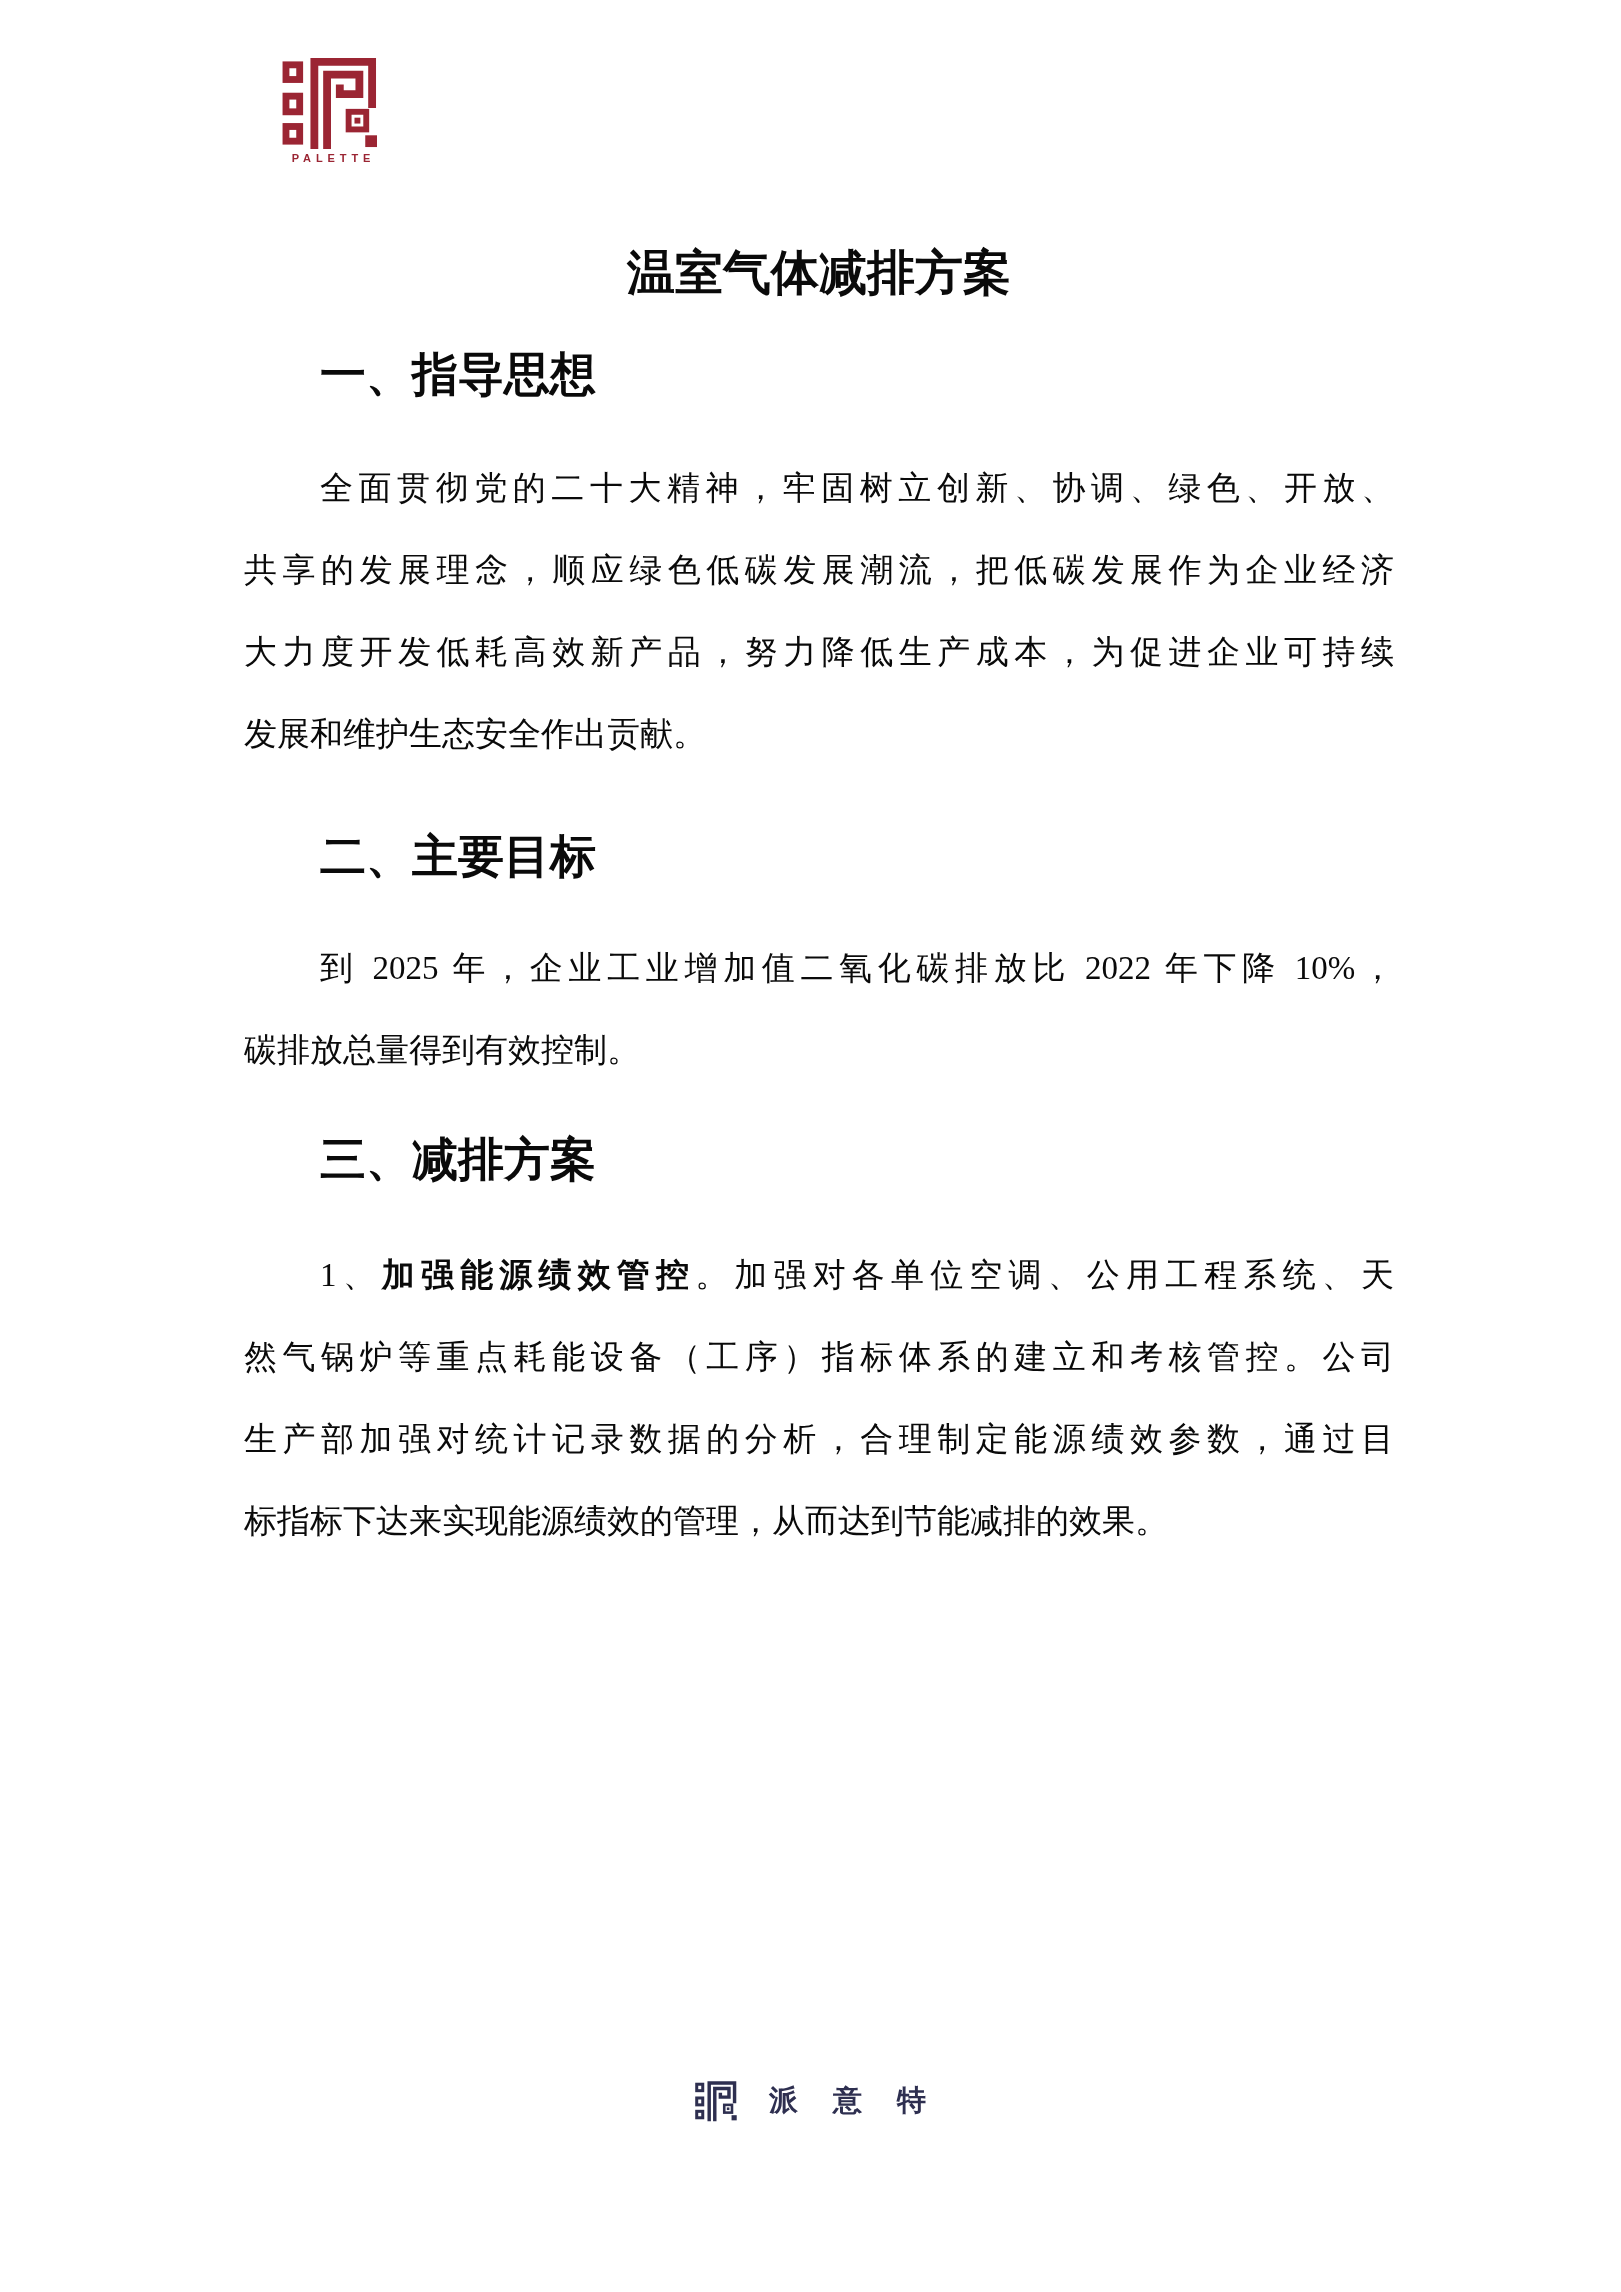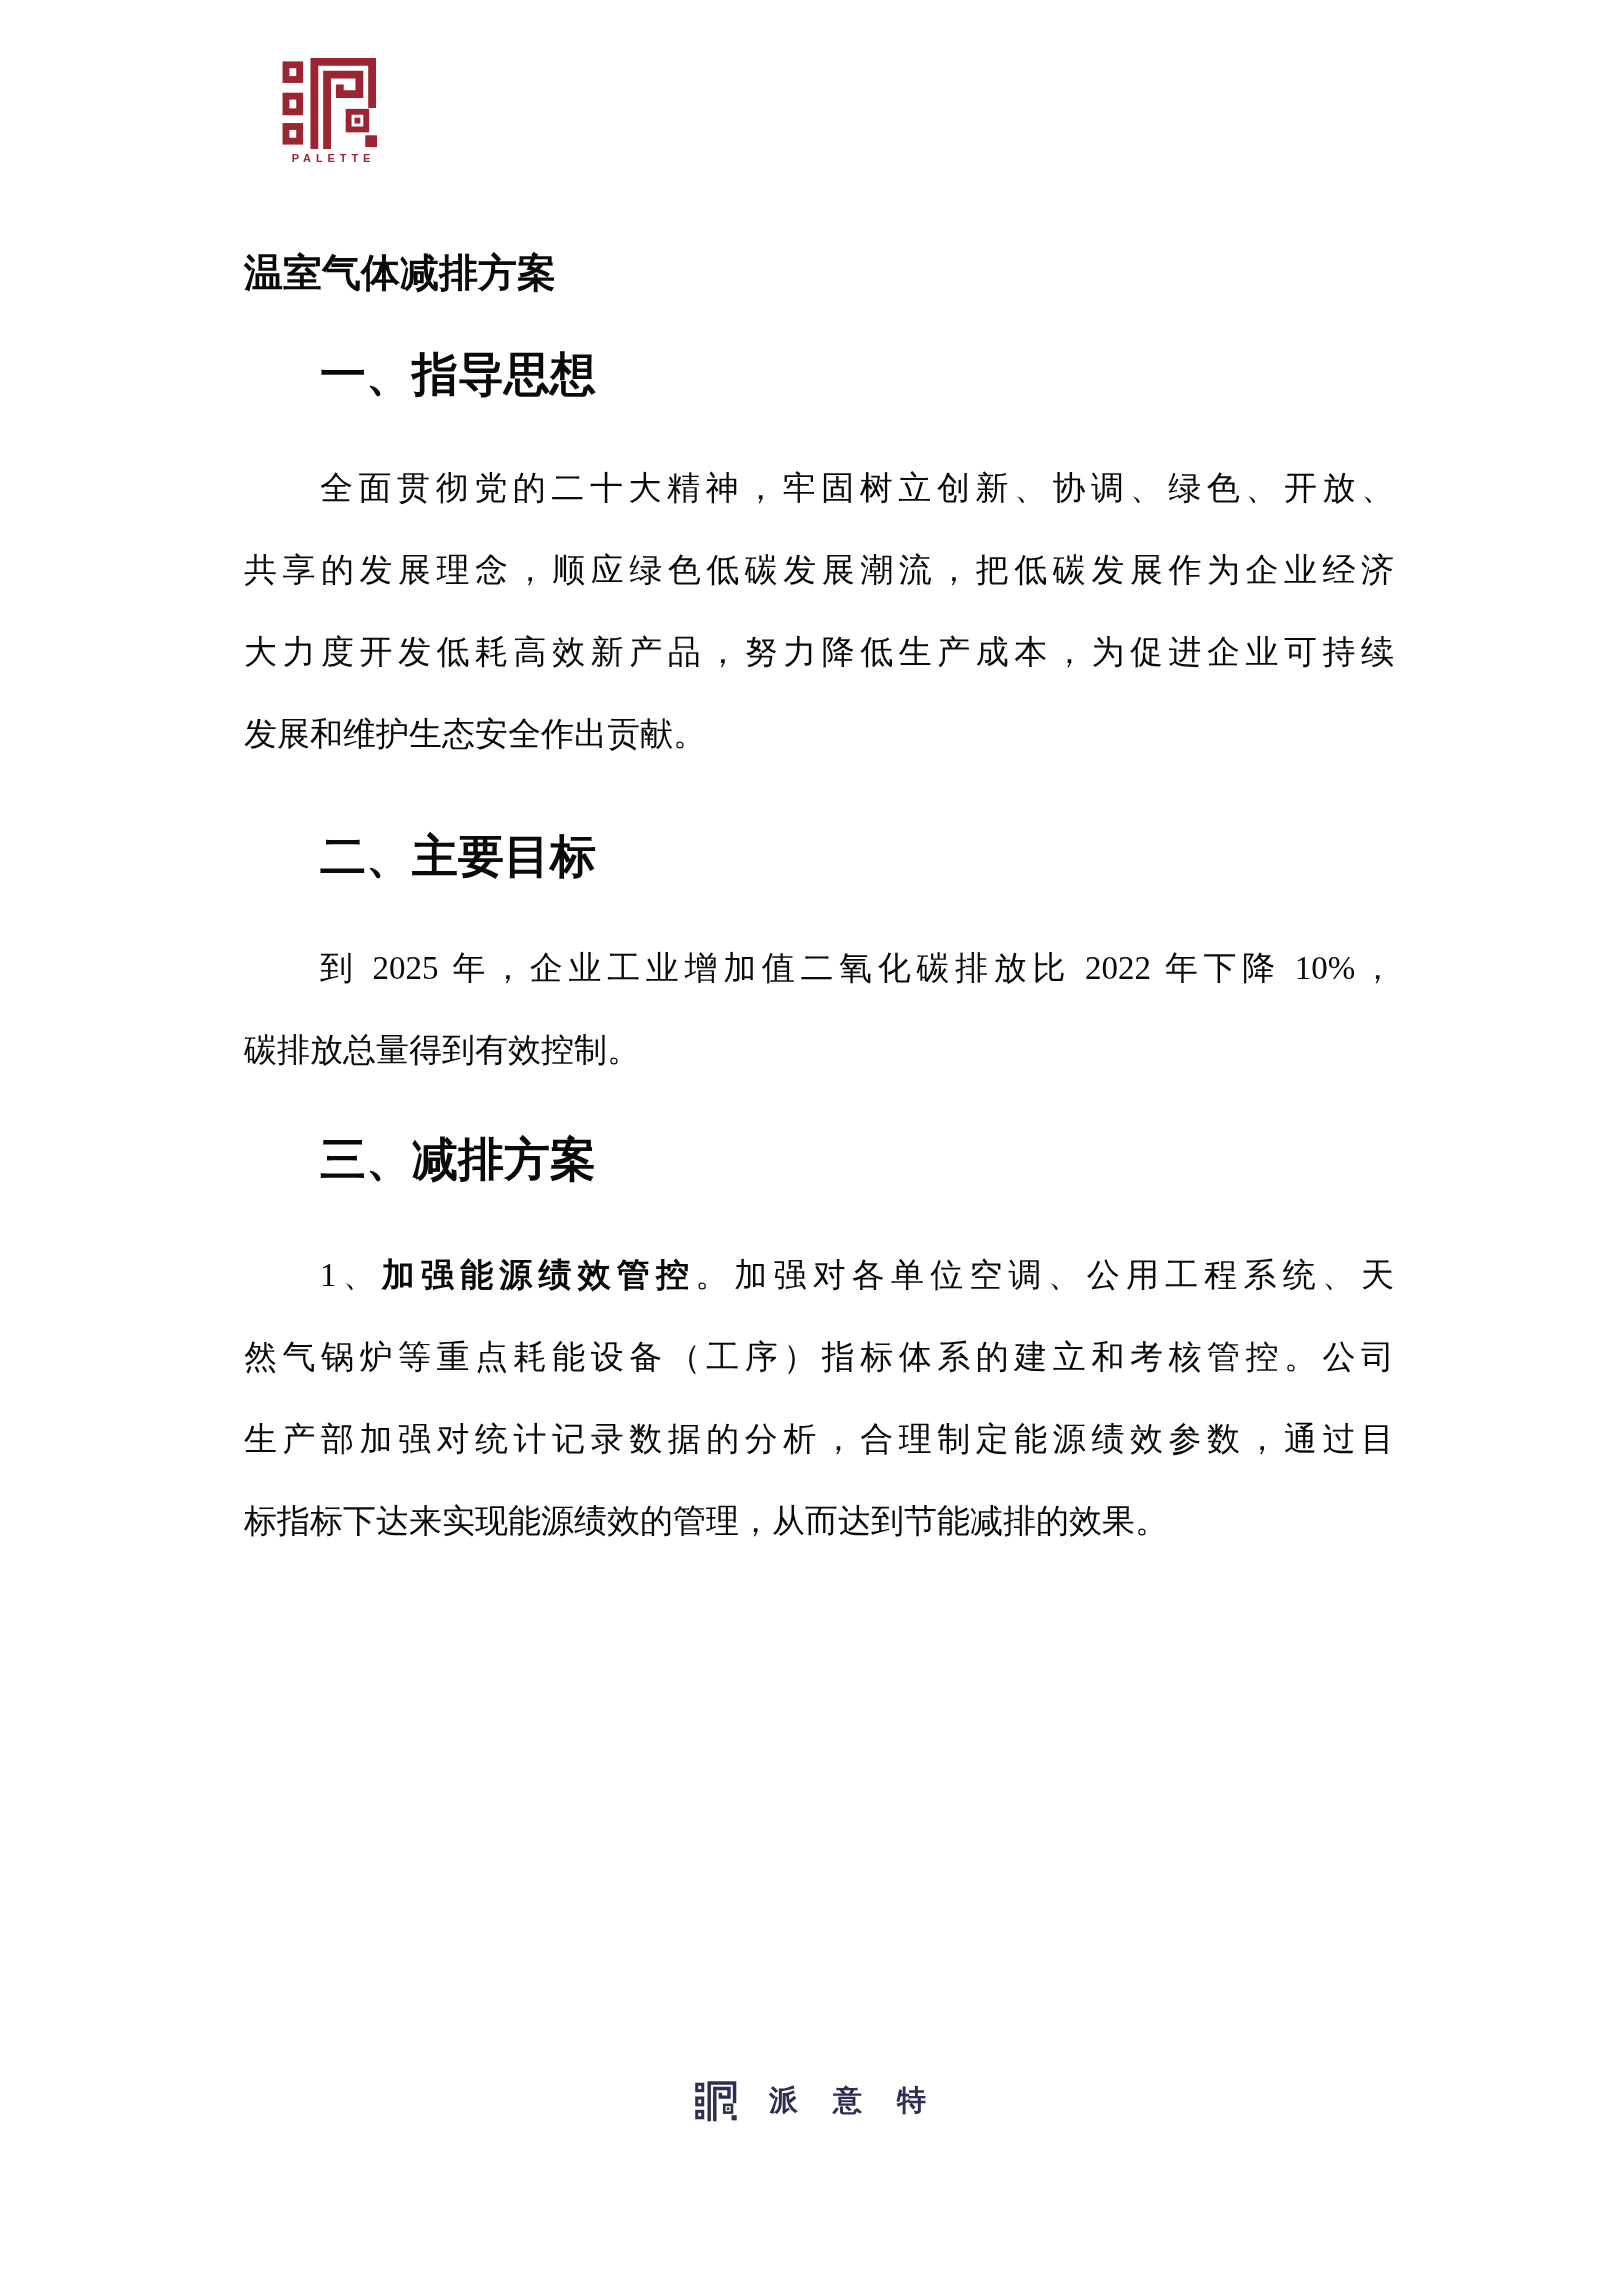--- a/index.html
+++ b/index.html
@@ -45,22 +45,22 @@
   .content{
     position:absolute;
     left:244px;
     top:0;
     width:1150px;
   }
   .doc-title{
     margin:243px 0 0 0;
     height:59px;
     line-height:59px;
-    text-align:left;
-    font-size:39px;
+    text-align:center;
+    font-size:48px;
     font-weight:700;
   }
   .heading{
     margin:0;
     height:82px;
     line-height:82px;
     padding-left:76px;
     font-size:46px;
     font-weight:700;
   }

